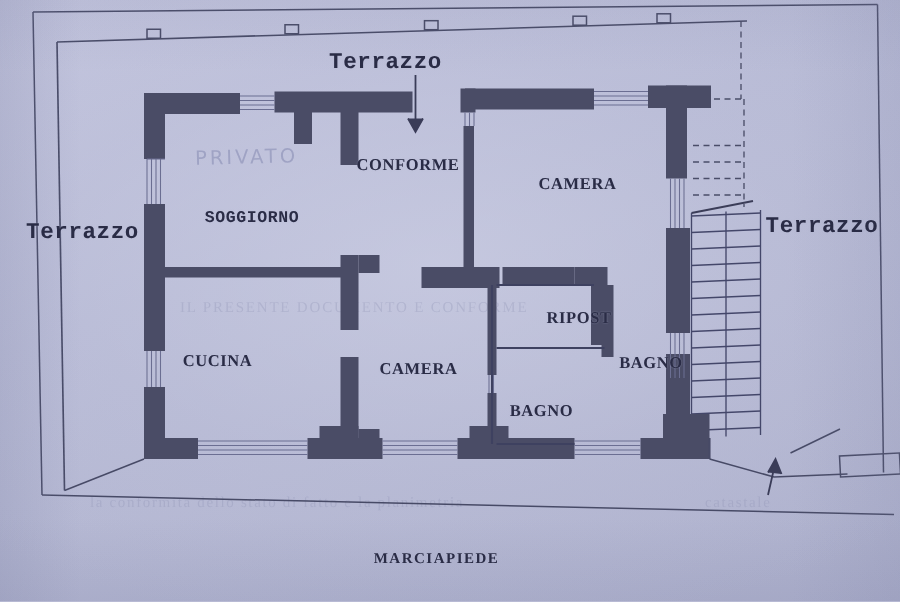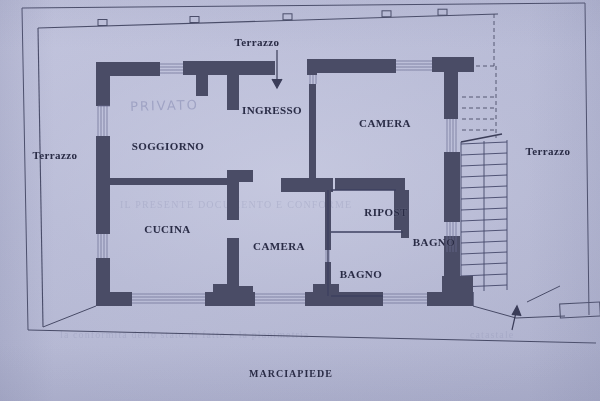--- a/index.html
+++ b/index.html
@@ -39,21 +39,21 @@
   }
   .lbl {
     position: absolute;
     color: #2a2c46;
     font-weight: bold;
     letter-spacing: 0.4px;
     white-space: nowrap;
     text-shadow: 0 0 1px rgba(180,183,210,0.6);
   }
   .lbl-room { font-size: 11px; }
-  .lbl-terr { font-size: 11px; font-weight: bold; }
+  .lbl-terr { font-size: 15px; font-weight: bold; font-family: Liberation Mono, monospace; }
   .lbl-street { font-size: 10px; letter-spacing: 1px; }
   .handwriting {
     position: absolute;
     color: #9599bd;
     font-family: "DejaVu Sans", sans-serif;
     font-size: 13px;
     letter-spacing: 2px;
     opacity: 0.75;
     transform: rotate(-1.5deg);
     white-space: nowrap;
@@ -229,23 +229,23 @@
     </g>
     <g fill="none" stroke="#3a3c58" stroke-width="1.2">
       <path d="M 512 330 L 517 308"></path>
       <path d="M 512 315 L 517 306 L 521 316" fill="#3a3c58"></path>
     </g>
 
   </svg>
 
   <div class="paper-shade"></div>
 
-  <div class="lbl lbl-room" style="left:168px; top:146px; transform:translate(-50%,-50%);">SOGGIORNO</div>
-  <div class="lbl lbl-room" style="left:145px; top:229px; transform:translate(-50%,-50%);padding-left:45px;">CUCINA</div>
-  <div class="lbl lbl-room" style="left:272px; top:110px; transform:translate(-50%,-50%);">INGRESSO</div>
+  <div class="lbl lbl-room" style="left:168px; top:146px; transform:translate(-50%,-50%);font-family:Liberation Mono, monospace;">SOGGIORNO</div>
+  <div class="lbl lbl-room" style="left:145px; top:241px; transform:translate(-50%,-50%);">CUCINA</div>
+  <div class="lbl lbl-room" style="left:272px; top:110px; transform:translate(-50%,-50%);">CONFORME</div>
   <div class="lbl lbl-room" style="left:385px; top:123px; transform:translate(-50%,-50%);">CAMERA</div>
   <div class="lbl lbl-room" style="left:279px; top:246px; transform:translate(-50%,-50%);">CAMERA</div>
   <div class="lbl lbl-room" style="left:364px; top:212px; transform:translate(-50%,-50%);margin-left:22px;">RIPOST</div>
   <div class="lbl lbl-room" style="left:361px; top:274px; transform:translate(-50%,-50%);">BAGNO</div>
   <div class="lbl lbl-room" style="left:434px; top:242px; transform:translate(-50%,-50%);">BAGNO</div>
 
   <div class="lbl lbl-terr" style="left:257px; top:42px; transform:translate(-50%,-50%);">Terrazzo</div>
   <div class="lbl lbl-terr" style="left:55px; top:155px; transform:translate(-50%,-50%);">Terrazzo</div>
   <div class="lbl lbl-terr" style="left:548px; top:151px; transform:translate(-50%,-50%);">Terrazzo</div>
   <div class="lbl lbl-street" style="left:291px; top:373px; transform:translate(-50%,-50%);text-align:center;">MARCIAPIEDE</div>

